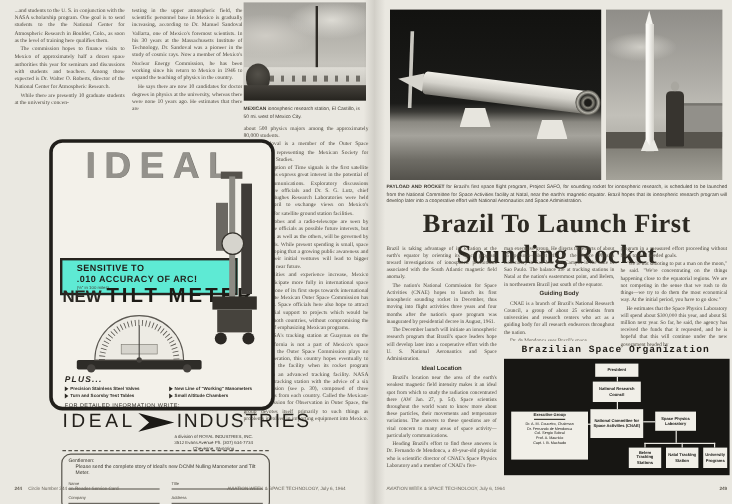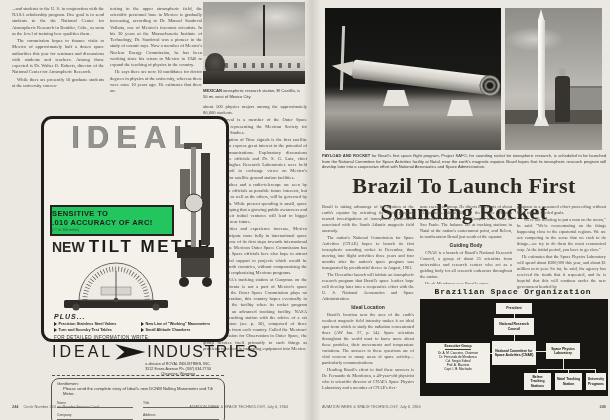--- a/index.html
+++ b/index.html
@@ -42,22 +42,22 @@
   .ad{position:absolute;left:13px;top:116px;width:188px;height:226px;background:#f3f1ea;
       border:3px solid #211f1b;border-radius:11px;box-sizing:border-box;
       font-family:"Liberation Sans",sans-serif;color:#2b2823;margin-left:28px;}
   .ad-brand{position:absolute;left:0;top:1px;width:100%;text-align:center;font-weight:bold;
       font-size:31px;letter-spacing:7px;color:#94928c;text-shadow:0.4px 0.4px 0 #6c6a64;}
   .ad-accuracy{position:absolute;left:10px;top:39px;font-size:10.5px;font-weight:bold;font-style:italic;color:#232019;}
   .ad-model-row{position:absolute;left:10px;top:54px;display:flex;align-items:flex-start;}
   .ad-the{font-size:7px;font-weight:bold;margin-top:8px;}
   .ad-model{font-size:21px;font-weight:bold;letter-spacing:1px;margin:0 3px;color:#1d1b16;}
   .ad-model-desc{width:52px;font-size:3.6px;font-weight:bold;line-height:1.25;margin-top:4px;color:#33302a;}
-  .ad-sensitive{position:absolute;left:6px;top:86px;width:120px;border:2px solid #26231e;background:#22c55e;
-      padding:2px 0;}
+  .ad-sensitive{position:absolute;left:6px;top:96px;width:120px;border:2px solid #26231e;background:#5eead4;
+      padding:2px 12px;}
   .ad-sens-l1,.ad-sens-l2{font-size:7.5px;font-weight:bold;letter-spacing:.4px;color:#211e19;}
   .ad-sens-sub{font-size:3.6px;margin-top:.5px;color:#46433c;}
   .ad-new-row{position:absolute;left:8px;top:118px;display:flex;align-items:baseline;}
   .ad-new{font-size:14px;font-weight:bold;margin-right:4px;}
   .ad-product{font-size:17px;font-weight:bold;letter-spacing:2.5px;color:#1d1b16;}
   #tiltmeter{position:absolute;left:18px;top:138px;width:108px;height:54px;}
   #manometer{position:absolute;right:4px;top:22px;width:52px;height:152px;}
   .ad-plus{position:absolute;left:10px;top:194px;font-size:7px;font-weight:bold;font-style:italic;letter-spacing:1px;}
   .ad-bullets{position:absolute;left:10px;top:203px;width:168px;display:grid;
       grid-template-columns:1fr 1fr;gap:1.5px 6px;}

